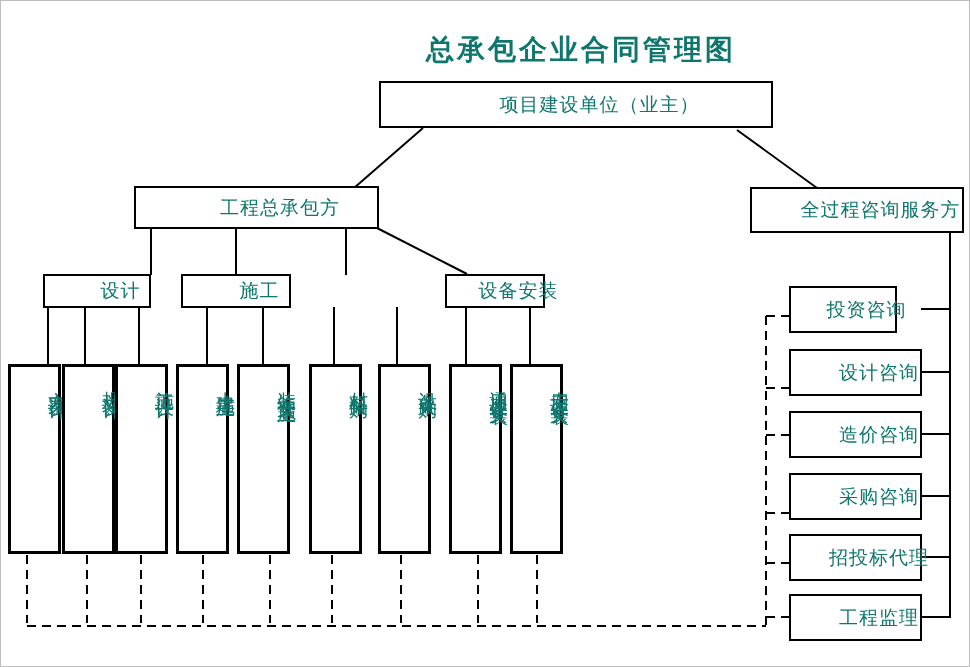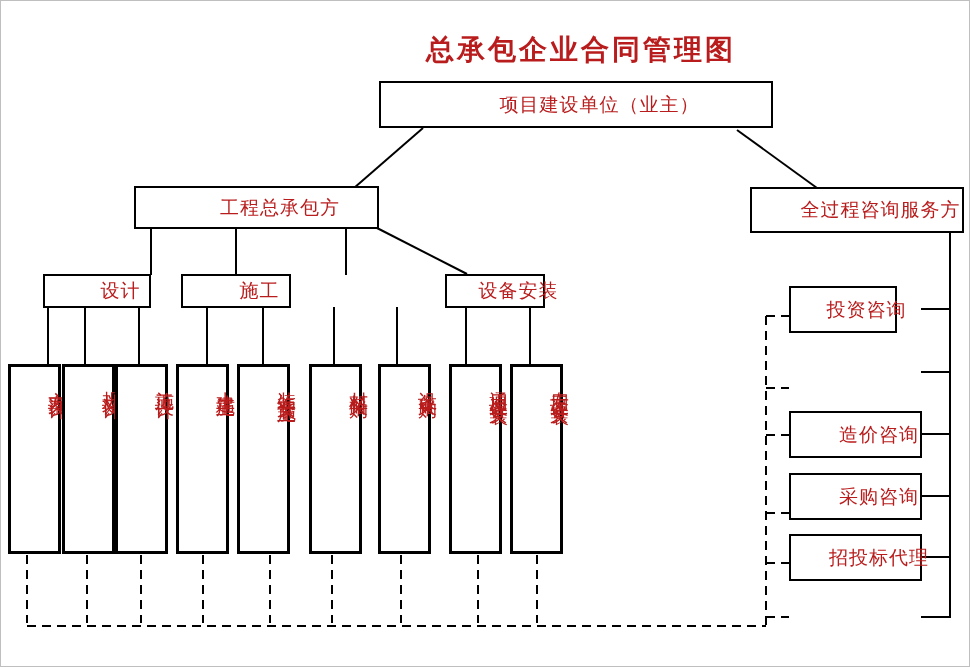--- a/index.html
+++ b/index.html
@@ -3,21 +3,21 @@
 <meta charset="utf-8">
 <style>
   html,body{margin:0;padding:0;background:#ffffff;}
   .canvas{
     position:relative;
     width:970px;height:667px;
     background:#ffffff;
     border:1px solid #bfbfbf;
     box-sizing:border-box;
     font-family:"DejaVu Serif","Liberation Serif",serif;
-    color:#b91c1c;
+    color:#0f766e;
     overflow:hidden;
   }
   .lines{position:absolute;left:0;top:0;width:970px;height:667px;}
   .title{
     position:absolute;left:330px;top:30px;width:500px;
     text-align:center;font-size:28px;font-weight:bold;letter-spacing:3px;
     white-space:nowrap;
   }
   .box{
     position:absolute;box-sizing:border-box;
@@ -118,17 +118,19 @@
     <span class="vtext">设备采购</span>
   </div>
   <div class="box tall" style="left:448px;top:363px;width:49px;height:190px;">
     <span class="vtext">通用设备安装</span>
   </div>
   <div class="box tall" style="left:509px;top:363px;width:50px;height:190px;">
     <span class="vtext">专用设备安装</span>
   </div>
 
   <div class="box" style="left:788px;top:285px;width:108px;height:47px;">投资咨询</div>
+  <div class="box" style="left:788px;top:348px;width:133px;height:47px;">设计咨询</div>
   <div class="box" style="left:788px;top:410px;width:133px;height:47px;">造价咨询</div>
   <div class="box" style="left:788px;top:472px;width:133px;height:47px;">采购咨询</div>
   <div class="box" style="left:788px;top:533px;width:133px;height:47px;">招投标代理</div>
+  <div class="box" style="left:788px;top:593px;width:133px;height:47px;">工程监理</div>
 
 </div>
 
 </body></html>

